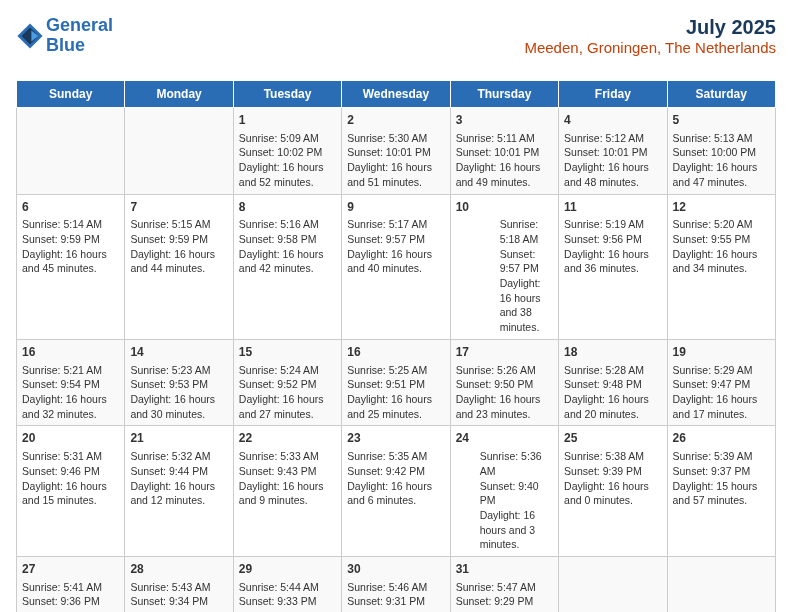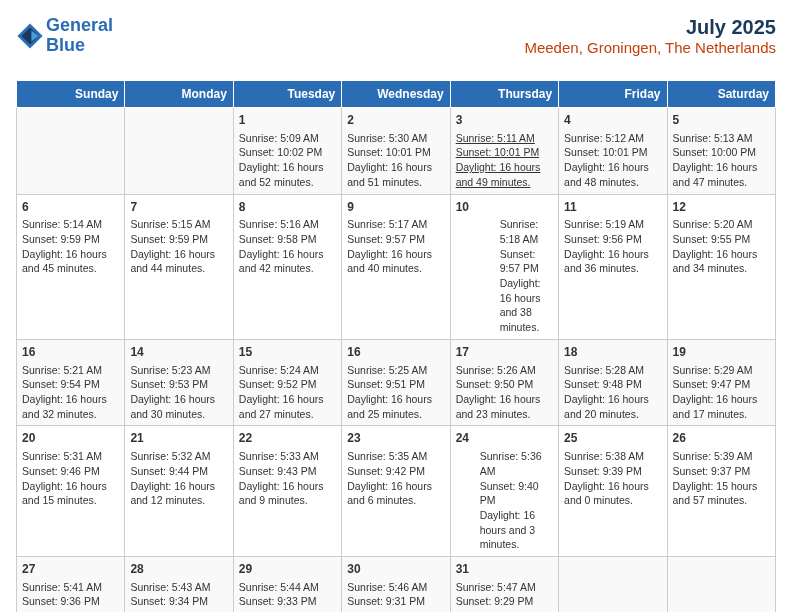--- a/index.html
+++ b/index.html
@@ -47,21 +47,21 @@
       color: #c2410c;
     }
     table {
       width: 100%;
       border-collapse: collapse;
       font-size: 11px;
     }
     thead th {
       background-color: #2a6db5;
       color: #fff;
-      text-align: right;
+      text-align: center;
       padding: 6px 6px;
       font-size: 12px;
       border: 1px solid #fff;
     }
     tbody td {
       border: 1px solid #ccc;
       vertical-align: top;
       padding: 4px 5px;
       height: 80px;
       width: 14.28%;
@@ -134,21 +134,21 @@
 Daylight: 16 hours and 52 minutes.</div>
         </td>
         <td>
           <span class="day-num">2</span>
           <div class="cell-content" style="white-space: pre-line;">Sunrise: 5:30 AM
 Sunset: 10:01 PM
 Daylight: 16 hours and 51 minutes.</div>
         </td>
         <td>
           <span class="day-num">3</span>
-          <div class="cell-content" style="white-space: pre-line; text-decoration: underline;">Sunrise: 5:11 AM
+          <div class="cell-content" style="white-space: pre-line;">Sunrise: 5:11 AM
 Sunset: 10:01 PM
 Daylight: 16 hours and 49 minutes.</div>
         </td>
         <td>
           <span class="day-num">4</span>
           <div class="cell-content" style="white-space: pre-line;">Sunrise: 5:12 AM
 Sunset: 10:01 PM
 Daylight: 16 hours and 48 minutes.</div>
         </td>
         <td>

